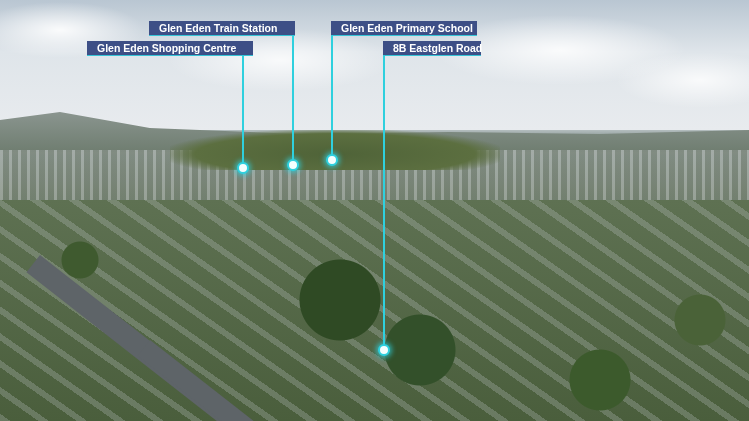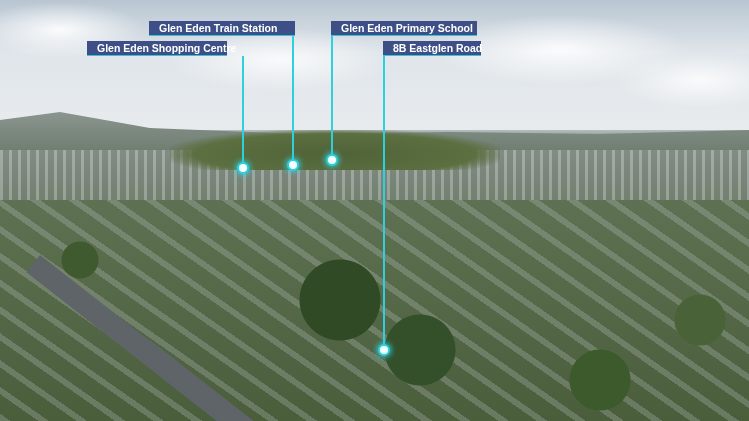--- a/index.html
+++ b/index.html
@@ -69,21 +69,21 @@
   <div class="sky"></div>
   <div class="hills"></div>
   <div class="city"></div>
   <div class="ridge"></div>
   <div class="suburb"></div>
   <div class="road1"></div>
   <div class="road2"></div>
 
   <div class="pin-line" style="left:242px; top:56px; height:112px;"></div>
   <div class="pin-dot" style="left:243px; top:168px;"></div>
-  <div class="label" style="left:87px; top:41px; width:140px;">Glen Eden Shopping Centre</div>
+  <div class="label" style="left:87px; top:41px; width:166px;">Glen Eden Shopping Centre</div>
 
   <div class="pin-line" style="left:292px; top:36px; height:129px;"></div>
   <div class="pin-dot" style="left:293px; top:165px;"></div>
   <div class="label" style="left:149px; top:21px; width:146px;">Glen Eden Train Station</div>
 
   <div class="pin-line" style="left:331px; top:36px; height:124px;"></div>
   <div class="pin-dot" style="left:332px; top:160px;"></div>
   <div class="label" style="left:331px; top:21px; width:146px;">Glen Eden Primary School</div>
 
   <div class="pin-line" style="left:383px; top:56px; height:294px;"></div>

